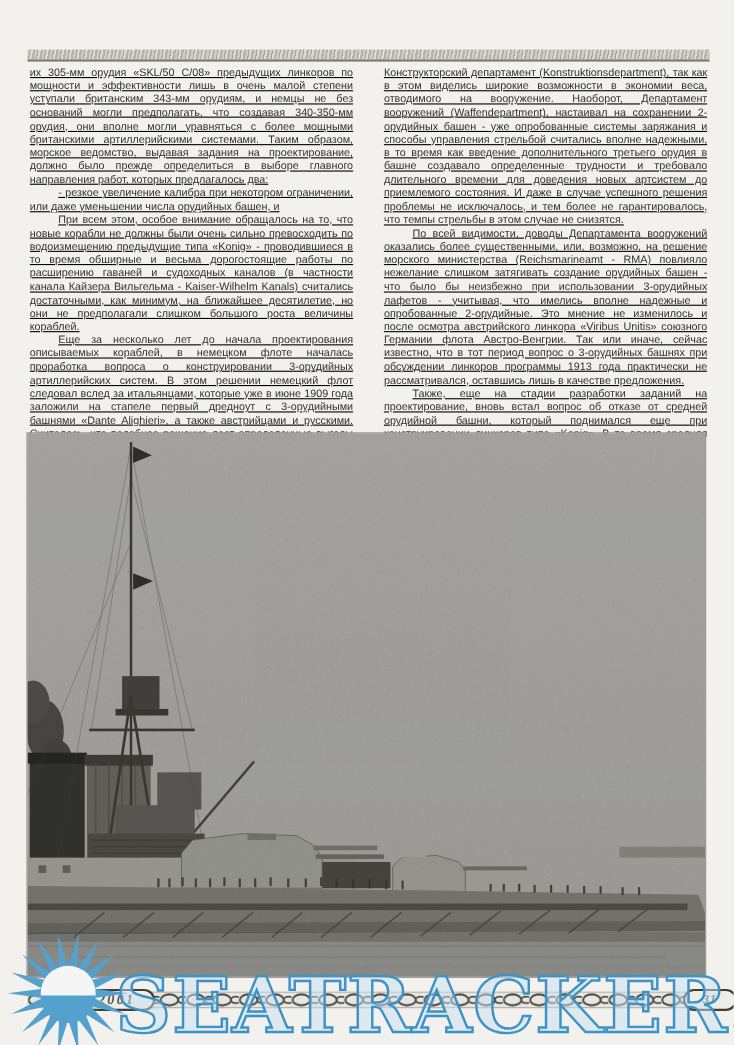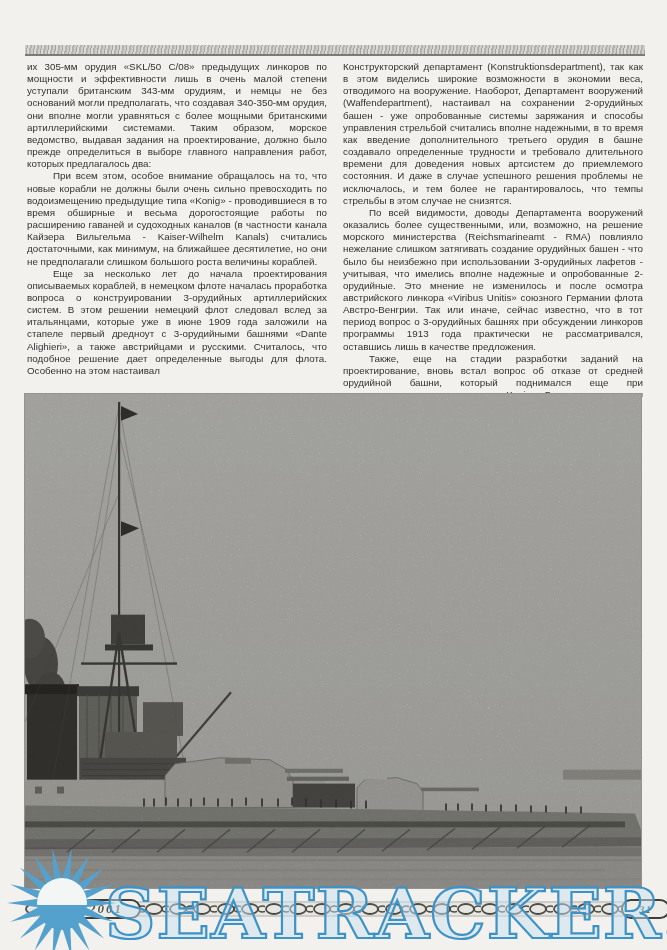--- a/index.html
+++ b/index.html
@@ -1,21 +1,21 @@
 <!DOCTYPE html>
 <html><head>
 <meta charset="utf-8">
 <style>
   html,body{margin:0;padding:0;background:#e9e8e4;}
   .page{position:relative;width:667px;height:950px;background:#f2f1ed;overflow:hidden;
         font-family:"Liberation Sans",sans-serif;}
   .top-rule{position:absolute;left:25px;top:45px;width:620px;height:9px;
         background:repeating-linear-gradient(100deg,#cfcdc8 0 2px,#a5a39e 2px 3px,#dcdad5 3px 5px,#b4b2ad 5px 7px);
         border-bottom:2px solid #7b7a75;}
-  .columns{position:absolute;left:27px;top:61px;width:616px;height:336px;display:flex;gap:16px;overflow:hidden;}
+  .columns{position:absolute;left:27px;top:61px;width:616px;height:336px;display:flex;gap:28px;overflow:hidden;text-decoration:underline;}
   .col{width:302px;text-align:justify;font-size:9.8px;line-height:12.15px;color:#333231;}
   .col p{margin:0;}
   .col p.indent{text-indent:26px;}
   .photo{position:absolute;left:25px;top:394px;width:616px;height:494px;outline:1px solid #94938e;background:#c6c5c1;}
   .photo svg{display:block;}
   .footer-band{position:absolute;left:25px;top:901px;width:623px;height:16px;}
   .badge{position:absolute;box-sizing:border-box;border:2px solid #3f3e39;background:#efede7;border-radius:12px;
         font-family:"Liberation Serif",serif;font-style:italic;font-weight:bold;color:#55544f;text-align:center;z-index:3;}
   .badge.issue{left:57px;top:899px;width:84px;height:20px;font-size:13px;line-height:16px;letter-spacing:2px;}
   .badge.pagenum{left:593px;top:899px;width:49px;height:20px;font-size:11px;line-height:16px;letter-spacing:1px;margin-left:28px;}
@@ -24,20 +24,21 @@
 </head>
 <body>
 
 <div class="page">
 
   <div class="top-rule"></div>
 
   <div class="columns">
     <div class="col">
         <p class="">их 305-мм орудия «SKL/50 C/08» предыдущих линкоров по мощности и эффективности лишь в очень малой степени уступали британским 343-мм орудиям, и немцы не без оснований могли предполагать, что создавая 340-350-мм орудия, они вполне могли уравняться с более мощными британскими артиллерийскими системами. Таким образом, морское ведомство, выдавая задания на проектирование, должно было прежде определиться в выборе главного направления работ, которых предлагалось два:</p>
+        <p class="indent">- резкое увеличение калибра при некотором ограничении, или даже уменьшении числа орудийных башен, и</p>
         <p class="indent">При всем этом, особое внимание обращалось на то, что новые корабли не должны были очень сильно превосходить по водоизмещению предыдущие типа «Konig» - проводившиеся в то время обширные и весьма дорогостоящие работы по расширению гаваней и судоходных каналов (в частности канала Кайзера Вильгельма - Kaiser-Wilhelm Kanals) считались достаточными, как минимум, на ближайшее десятилетие, но они не предполагали слишком большого роста величины кораблей.</p>
         <p class="indent">Еще за несколько лет до начала проектирования описываемых кораблей, в немецком флоте началась проработка вопроса о конструировании 3-орудийных артиллерийских систем. В этом решении немецкий флот следовал вслед за итальянцами, которые уже в июне 1909 года заложили на стапеле первый дредноут с 3-орудийными башнями «Dante Alighieri», а также австрийцами и русскими. Считалось, что подобное решение дает определенные выгоды для флота. Особенно на этом настаивал</p>
       </div>
     <div class="col">
         <p class="">Конструкторский департамент (Konstruktionsdepartment), так как в этом виделись широкие возможности в экономии веса, отводимого на вооружение. Наоборот, Департамент вооружений (Waffendepartment), настаивал на сохранении 2-орудийных башен - уже опробованные системы заряжания и способы управления стрельбой считались вполне надежными, в то время как введение дополнительного третьего орудия в башне создавало определенные трудности и требовало длительного времени для доведения новых артсистем до приемлемого состояния. И даже в случае успешного решения проблемы не исключалось, и тем более не гарантировалось, что темпы стрельбы в этом случае не снизятся.</p>
         <p class="indent">По всей видимости, доводы Департамента вооружений оказались более существенными, или, возможно, на решение морского министерства (Reichsmarineamt - RMA) повлияло нежелание слишком затягивать создание орудийных башен - что было бы неизбежно при использовании 3-орудийных лафетов - учитывая, что имелись вполне надежные и опробованные 2-орудийные. Это мнение не изменилось и после осмотра австрийского линкора «Viribus Unitis» союзного Германии флота Австро-Венгрии. Так или иначе, сейчас известно, что в тот период вопрос о 3-орудийных башнях при обсуждении линкоров программы 1913 года практически не рассматривался, оставшись лишь в качестве предложения.</p>
         <p class="indent">Также, еще на стадии разработки заданий на проектирование, вновь встал вопрос об отказе от средней орудийной башни, который поднимался еще при конструировании линкоров типа «Konig». В то время средняя башня была оставлена так как не слишком большой 305-мм калибр главной артиллерии было не-</p>
       </div>
   </div>
 

